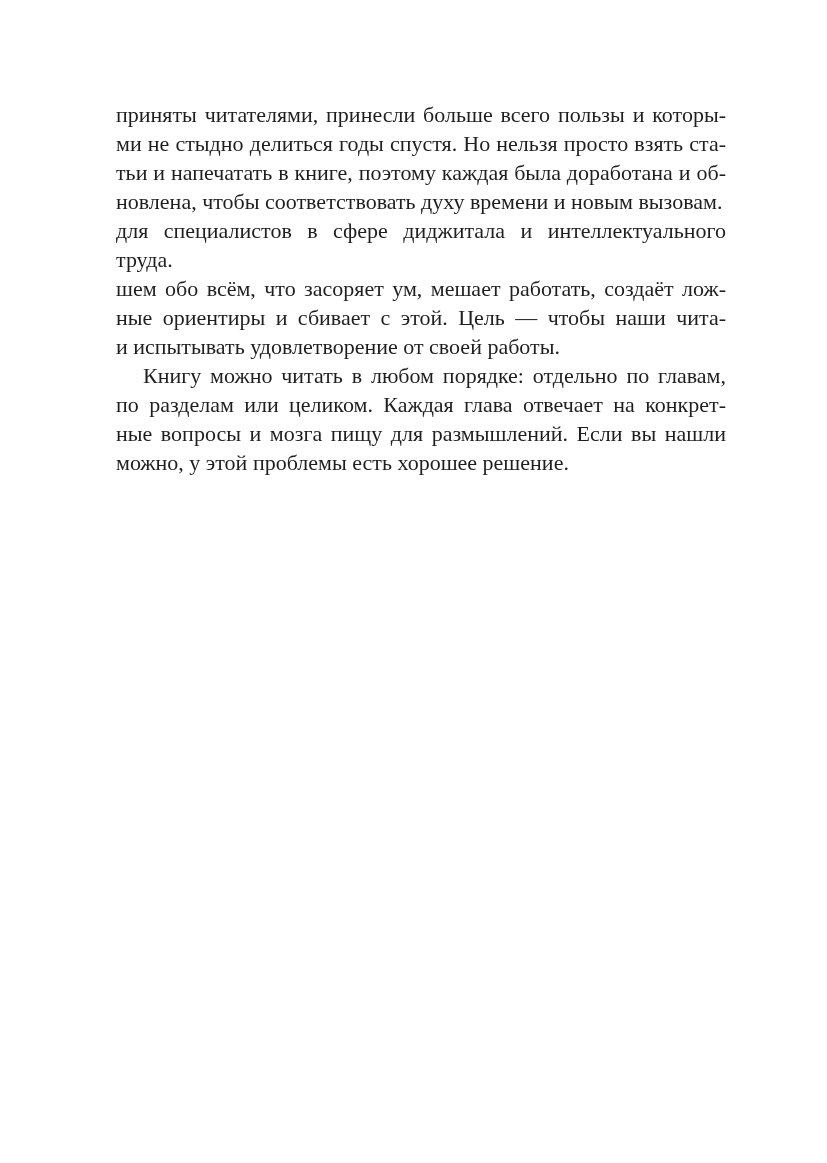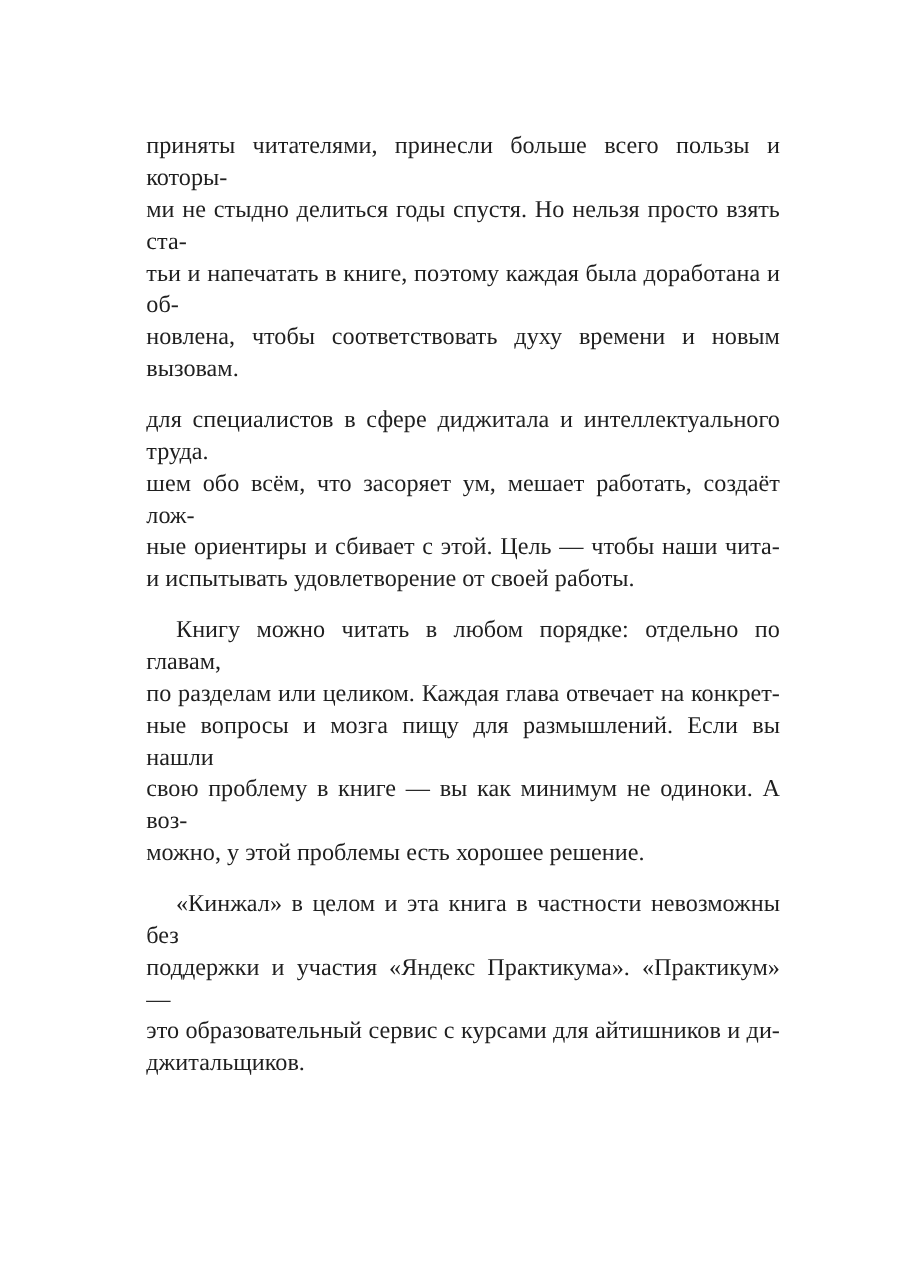--- a/index.html
+++ b/index.html
@@ -22,21 +22,21 @@
   .text-block {
     position: absolute;
     left: 116px;
     top: 100px;
     width: 610px;
     color: #1f1f1f;
     font-size: 22px;
     line-height: 29px;
   }
   .paragraph {
-    margin: 17px;
+    margin: 0;
   }
   .paragraph.gap-before {
     margin-top: 36px;
   }
   .line {
     text-align: justify;
     text-align-last: justify;
   }
   .line.last {
     text-align-last: left;
@@ -59,23 +59,16 @@
       <div class="paragraph">
         <div class="line">для специалистов в сфере диджитала и интеллектуального труда.</div>
         <div class="line">шем обо всём, что засоряет ум, мешает работать, создаёт лож-</div>
         <div class="line">ные ориентиры и сбивает с этой. Цель — чтобы наши чита-</div>
         <div class="line last">и испытывать удовлетворение от своей работы.</div>
       </div>
       <div class="paragraph">
         <div class="line first-indent">Книгу можно читать в любом порядке: отдельно по главам,</div>
         <div class="line">по разделам или целиком. Каждая глава отвечает на конкрет-</div>
         <div class="line">ные вопросы и мозга пищу для размышлений. Если вы нашли</div>
-        <div class="line">свою проблему в книге — вы как минимум не одиноки. А воз-</div>
         <div class="line last">можно, у этой проблемы есть хорошее решение.</div>
-      </div>
-      <div class="paragraph">
-        <div class="line first-indent">«Кинжал» в целом и эта книга в частности невозможны без</div>
-        <div class="line">поддержки и участия «Яндекс Практикума». «Практикум» —</div>
-        <div class="line">это образовательный сервис с курсами для айтишников и ди-</div>
-        <div class="line last">джитальщиков.</div>
       </div>
     </div>
 </div>
 
 </body></html>

